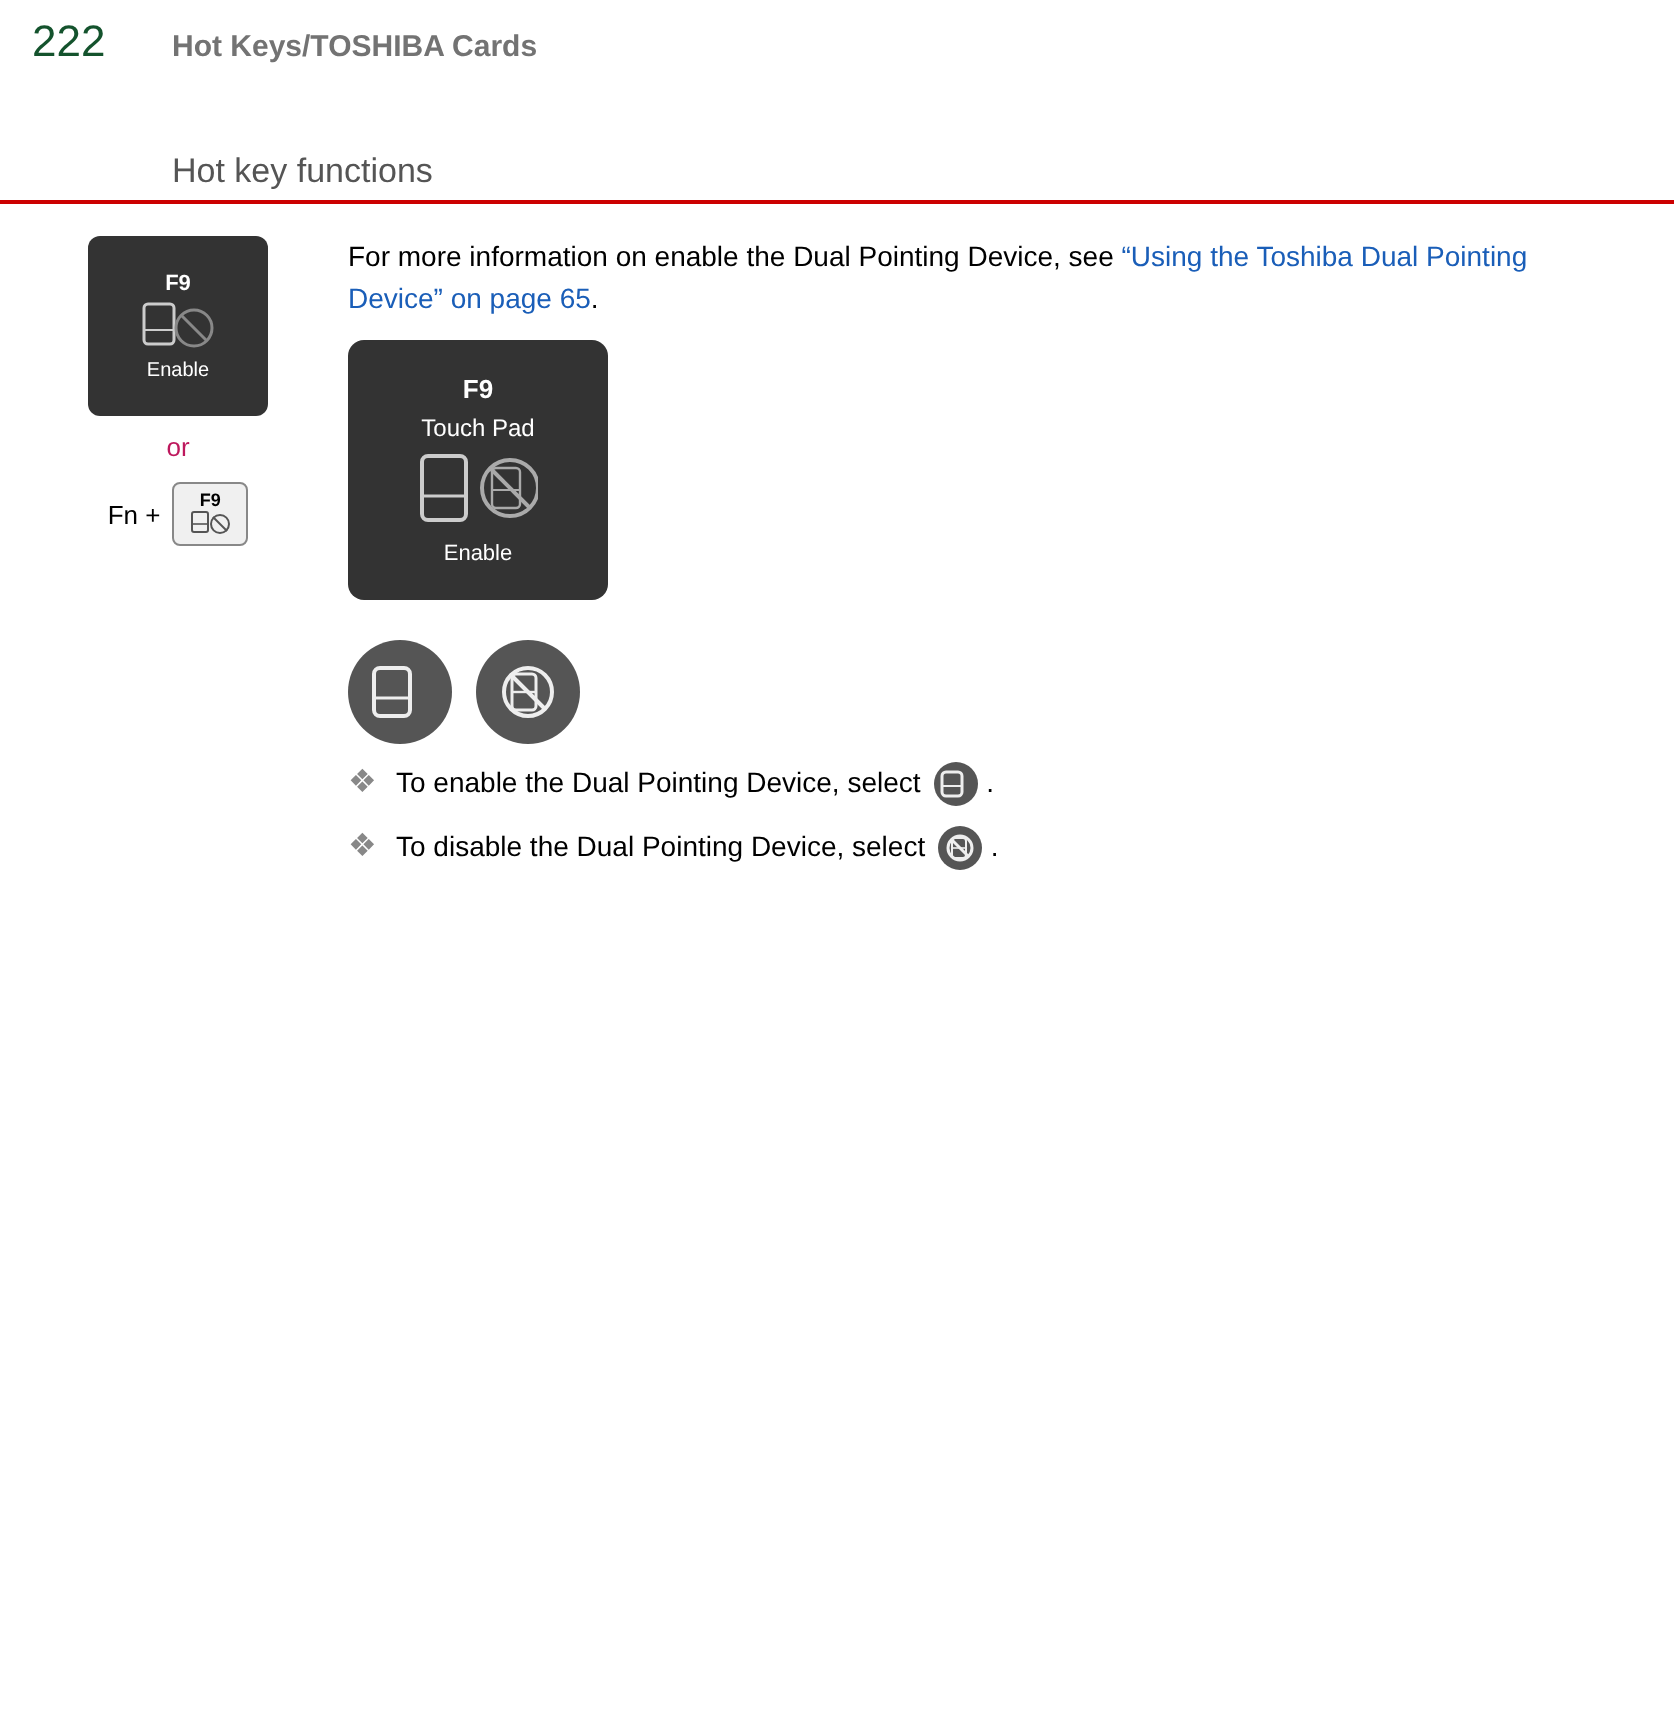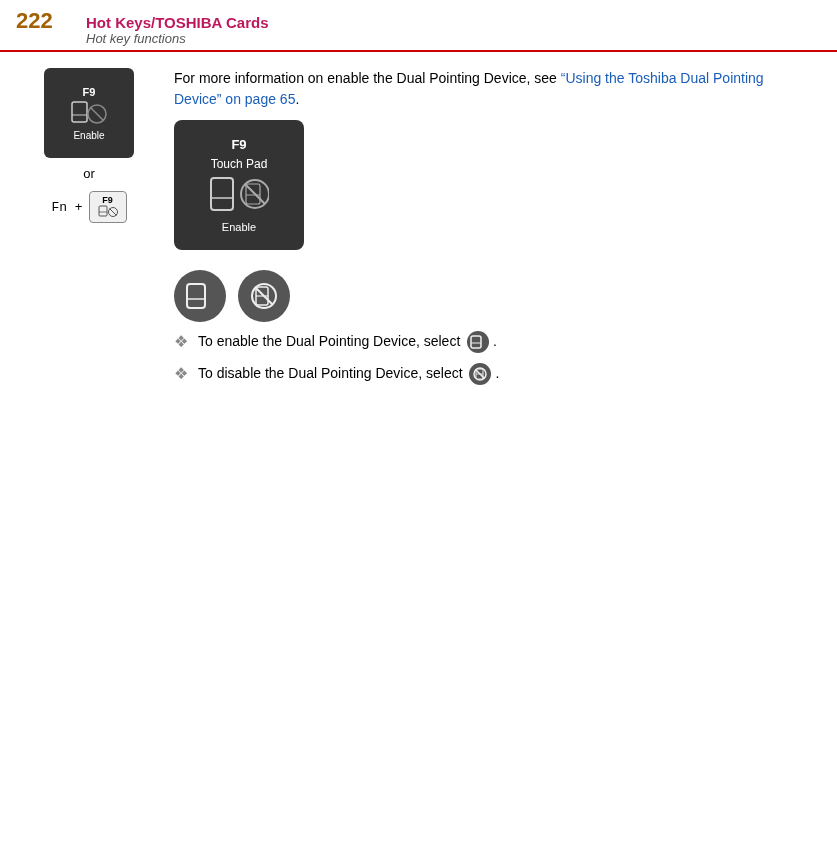--- a/index.html
+++ b/index.html
@@ -14,38 +14,38 @@
 
     
     .header {
       display: flex;
       align-items: baseline;
       padding: 8px 16px 4px 16px;
       border-bottom: 2px solid #cc0000;
     }
     .header-page-num {
       font-size: 22px;
-      font-weight: bold;
-      color: #a16207;
+      font-weight: normal;
+      color: #14532d;
       margin-right: 20px;
       min-width: 50px;
     }
     .header-right {
       display: flex;
       flex-direction: column;
     }
     .header-title-bold {
       font-size: 15px;
       font-weight: bold;
-      color: #be185d;
+      color: #737373;
     }
     .header-subtitle {
-      font-size: 13px;
+      font-size: 17px;
       color: #555;
-      font-style: italic;
+      margin-top: 44px;
     }
 
     
     .content {
       padding: 16px 24px 16px 24px;
     }
 
     
     .section-heading {
       font-size: 18px;
@@ -87,33 +87,32 @@
       font-size: 11px;
       font-weight: bold;
     }
     .card-small .card-label {
       font-size: 10px;
     }
 
     .or-text {
       margin: 8px 0;
       font-size: 13px;
-      color: #000000;
+      color: #be185d;
     }
 
     .fn-row {
       display: flex;
       align-items: center;
       gap: 6px;
       margin-top: 2px;
     }
     .fn-label {
       font-size: 13px;
       color: #000;
-      font-family: Liberation Mono, monospace;
     }
     .fn-key-box {
       border: 1px solid #888;
       border-radius: 4px;
       padding: 3px 6px;
       font-size: 10px;
       background: #f0f0f0;
       display: flex;
       flex-direction: column;
       align-items: center;

